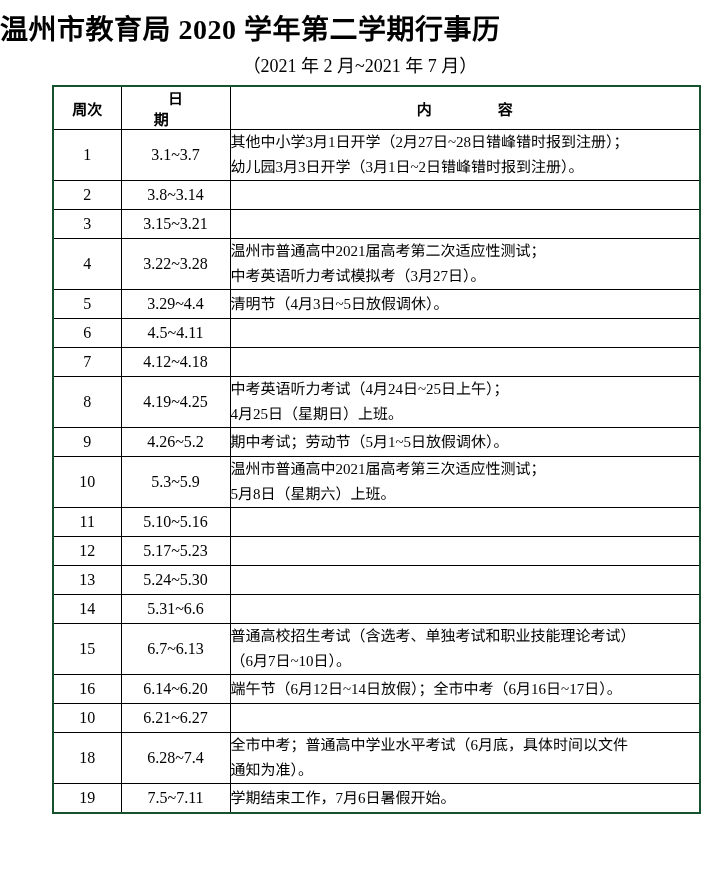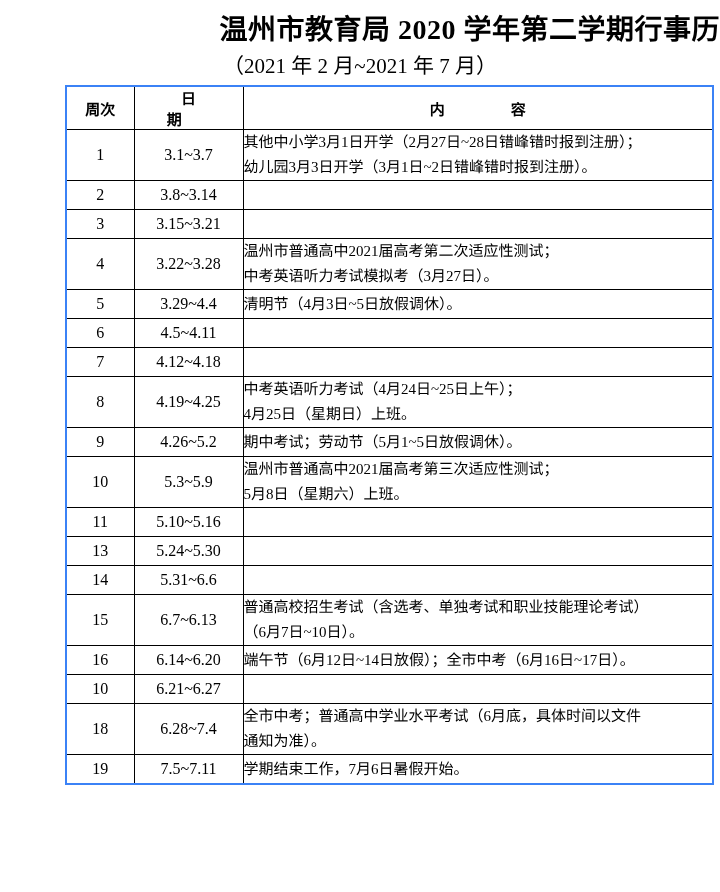--- a/index.html
+++ b/index.html
@@ -7,39 +7,39 @@
     padding: 0;
     width: 720px;
     height: 892px;
     background: #ffffff;
     overflow: hidden;
     font-family: "Liberation Serif", "DejaVu Serif", serif;
     color: #000000;
   }
   .doc-title {
     margin: 13px 0 0 0;
-    text-align: right;
+    text-align: left;
     font-size: 28px;
     font-weight: 700;
     letter-spacing: 0.5px;
     line-height: 34px;
   }
   .doc-subtitle {
     margin: 9px 0 8px 0;
     text-align: center;
-    font-size: 21px;
+    font-size: 18px;
     font-weight: 400;
     line-height: 21px;
   }
   table.calendar {
     border-collapse: collapse;
     table-layout: fixed;
     width: 647px;
-    margin-left: 65px;
-    border: 2px solid #3b82f6;
+    margin-left: 52px;
+    border: 2px solid #14532d;
   }
   table.calendar th,
   table.calendar td {
     border: 1px solid #000000;
     padding: 0;
     vertical-align: middle;
   }
   table.calendar th {
     height: 27px;
     font-size: 15px;
@@ -150,20 +150,25 @@
           <div class="line">温州市普通高中2021届高考第三次适应性测试；</div>
           <div class="line">5月8日（星期六）上班。</div>
         </td>
       </tr>
       <tr>
         <td class="week">11</td>
         <td class="date">5.10~5.16</td>
         <td class="content"></td>
       </tr>
       <tr>
+        <td class="week">12</td>
+        <td class="date">5.17~5.23</td>
+        <td class="content"></td>
+      </tr>
+      <tr>
         <td class="week">13</td>
         <td class="date">5.24~5.30</td>
         <td class="content"></td>
       </tr>
       <tr>
         <td class="week">14</td>
         <td class="date">5.31~6.6</td>
         <td class="content"></td>
       </tr>
       <tr>

